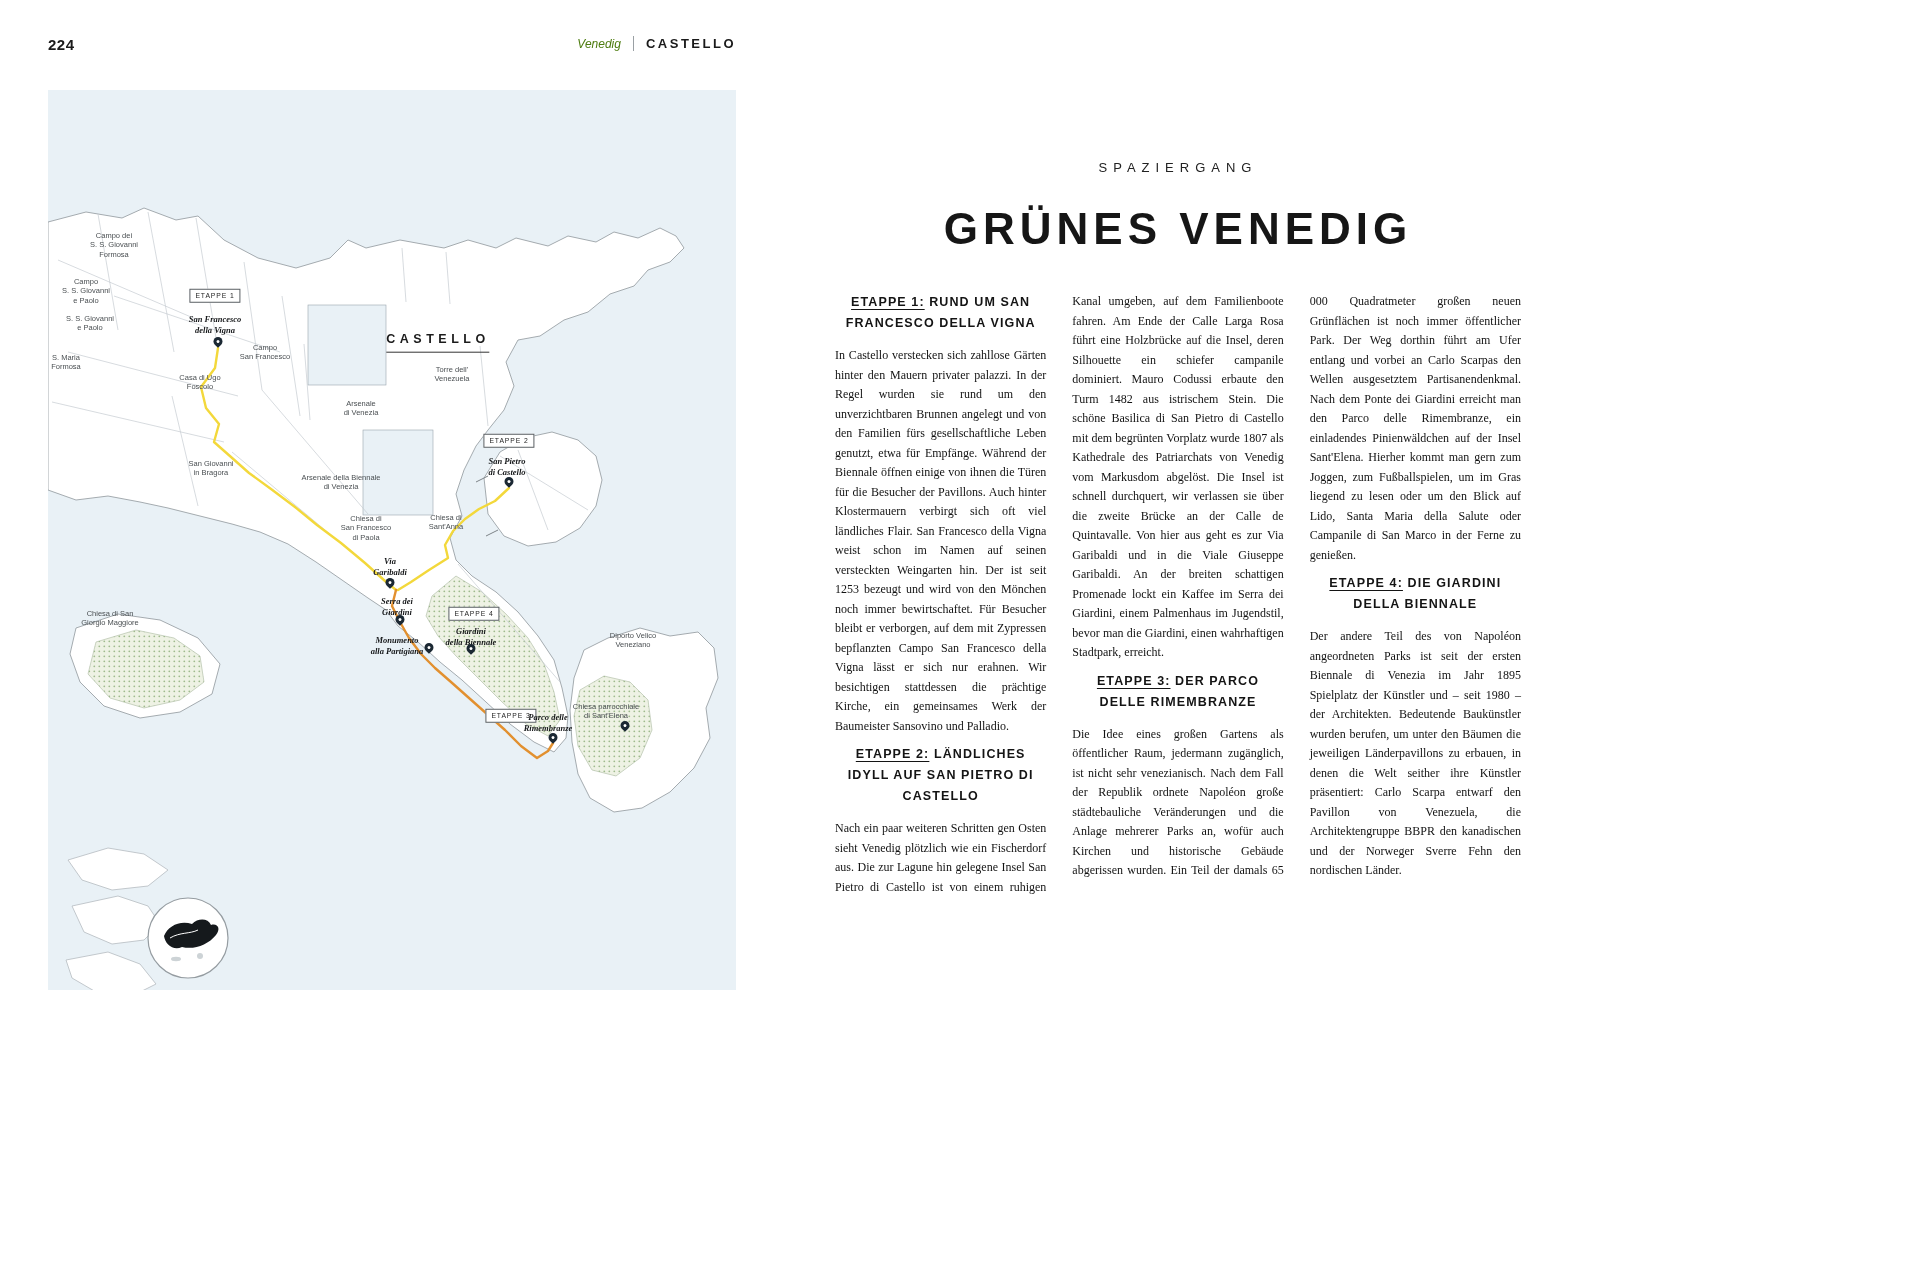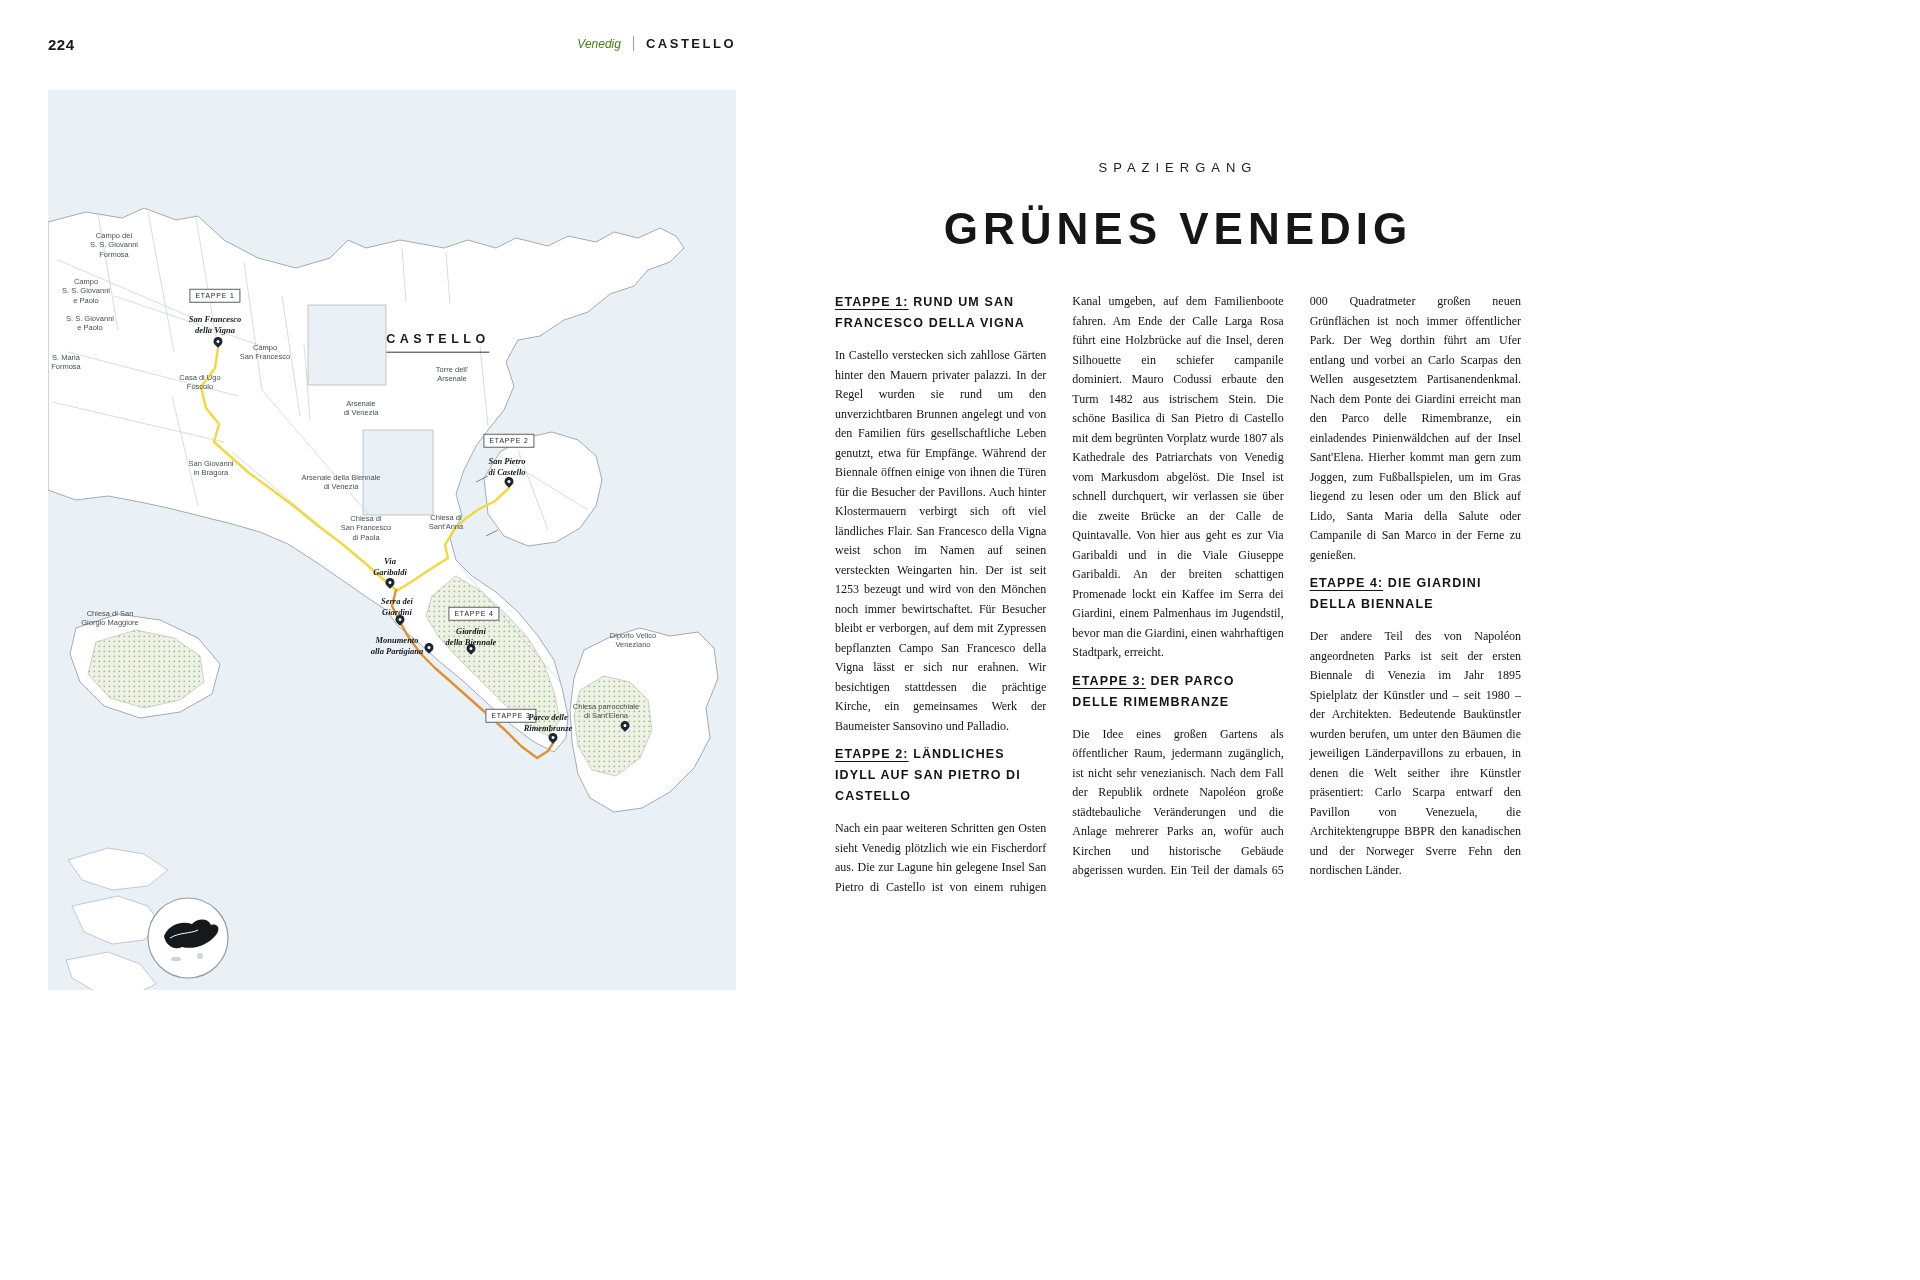--- a/index.html
+++ b/index.html
@@ -30,21 +30,21 @@
     transform:translate(-50%,-100%) rotate(-45deg);}
   .map-pin::after{content:"";position:absolute;left:3px;top:3px;width:3px;height:3px;border-radius:50%;background:#fff;}
   
   .article{position:absolute;left:835px;top:160px;width:686px;}
   .kicker{text-align:center;font-size:13px;font-weight:500;letter-spacing:6px;color:#222;}
   .headline{text-align:center;font-size:44px;font-weight:700;letter-spacing:5px;color:#161616;}
   .intro{font-family:"Liberation Serif",serif;font-weight:700;font-size:17.5px;line-height:27px;
     text-align:center;max-width:584px;margin:34px auto 0 auto;color:#111;}
   .columns{margin-top:38px;column-count:3;column-gap:26px;text-align:justify;hyphens:auto;-webkit-hyphens:auto;}
   .columns h3{font-family:"Liberation Sans",sans-serif;font-size:12.5px;font-weight:700;letter-spacing:1.1px;
-    line-height:21px;margin:8px 0 12px 0;text-align:left;break-after:avoid;color:#141414;}
+    line-height:21px;margin:8px 0 12px 0;text-align:center;break-after:avoid;color:#141414;}
   .columns h3:first-child{margin-top:0;}
   .columns h3 .tag{text-decoration:underline;text-underline-offset:3px;text-decoration-thickness:1px;}
   .columns p{font-family:"Liberation Serif",serif;font-size:12px;line-height:19.5px;margin:0;color:#121212;}
 </style>
 </head>
 <body>
 
 <div class="page-number">224</div>
 
 <div class="running-head">
@@ -137,21 +137,21 @@
       <div class="map-label poi" style="left: 167px; top: 235px;">San Francesco
 della Vigna</div>
       <div class="map-label" style="left: 217px; top: 262px;">Campo
 San Francesco</div>
       <div class="map-label" style="left: 152px; top: 292px;">Casa di Ugo
 Foscolo</div>
       <div class="map-label" style="left: 163px; top: 378px;">San Giovanni
 in Bragora</div>
       <div class="map-label district" style="left: 390px; top: 252px;">CASTELLO</div>
       <div class="map-label" style="left: 404px; top: 284px;">Torre dell'
-Arsenale</div>
+Venezuela</div>
       <div class="map-label" style="left: 313px; top: 318px;">Arsenale
 di Venezia</div>
       <div class="map-label" style="left: 293px; top: 392px;">Arsenale della Biennale
 di Venezia</div>
       <div class="map-label etappe" style="left: 461px; top: 351px;">ETAPPE 2</div>
       <div class="map-label poi" style="left: 459px; top: 377px;">San Pietro
 di Castello</div>
       <div class="map-label" style="left: 318px; top: 438px;">Chiesa di
 San Francesco
 di Paola</div>

